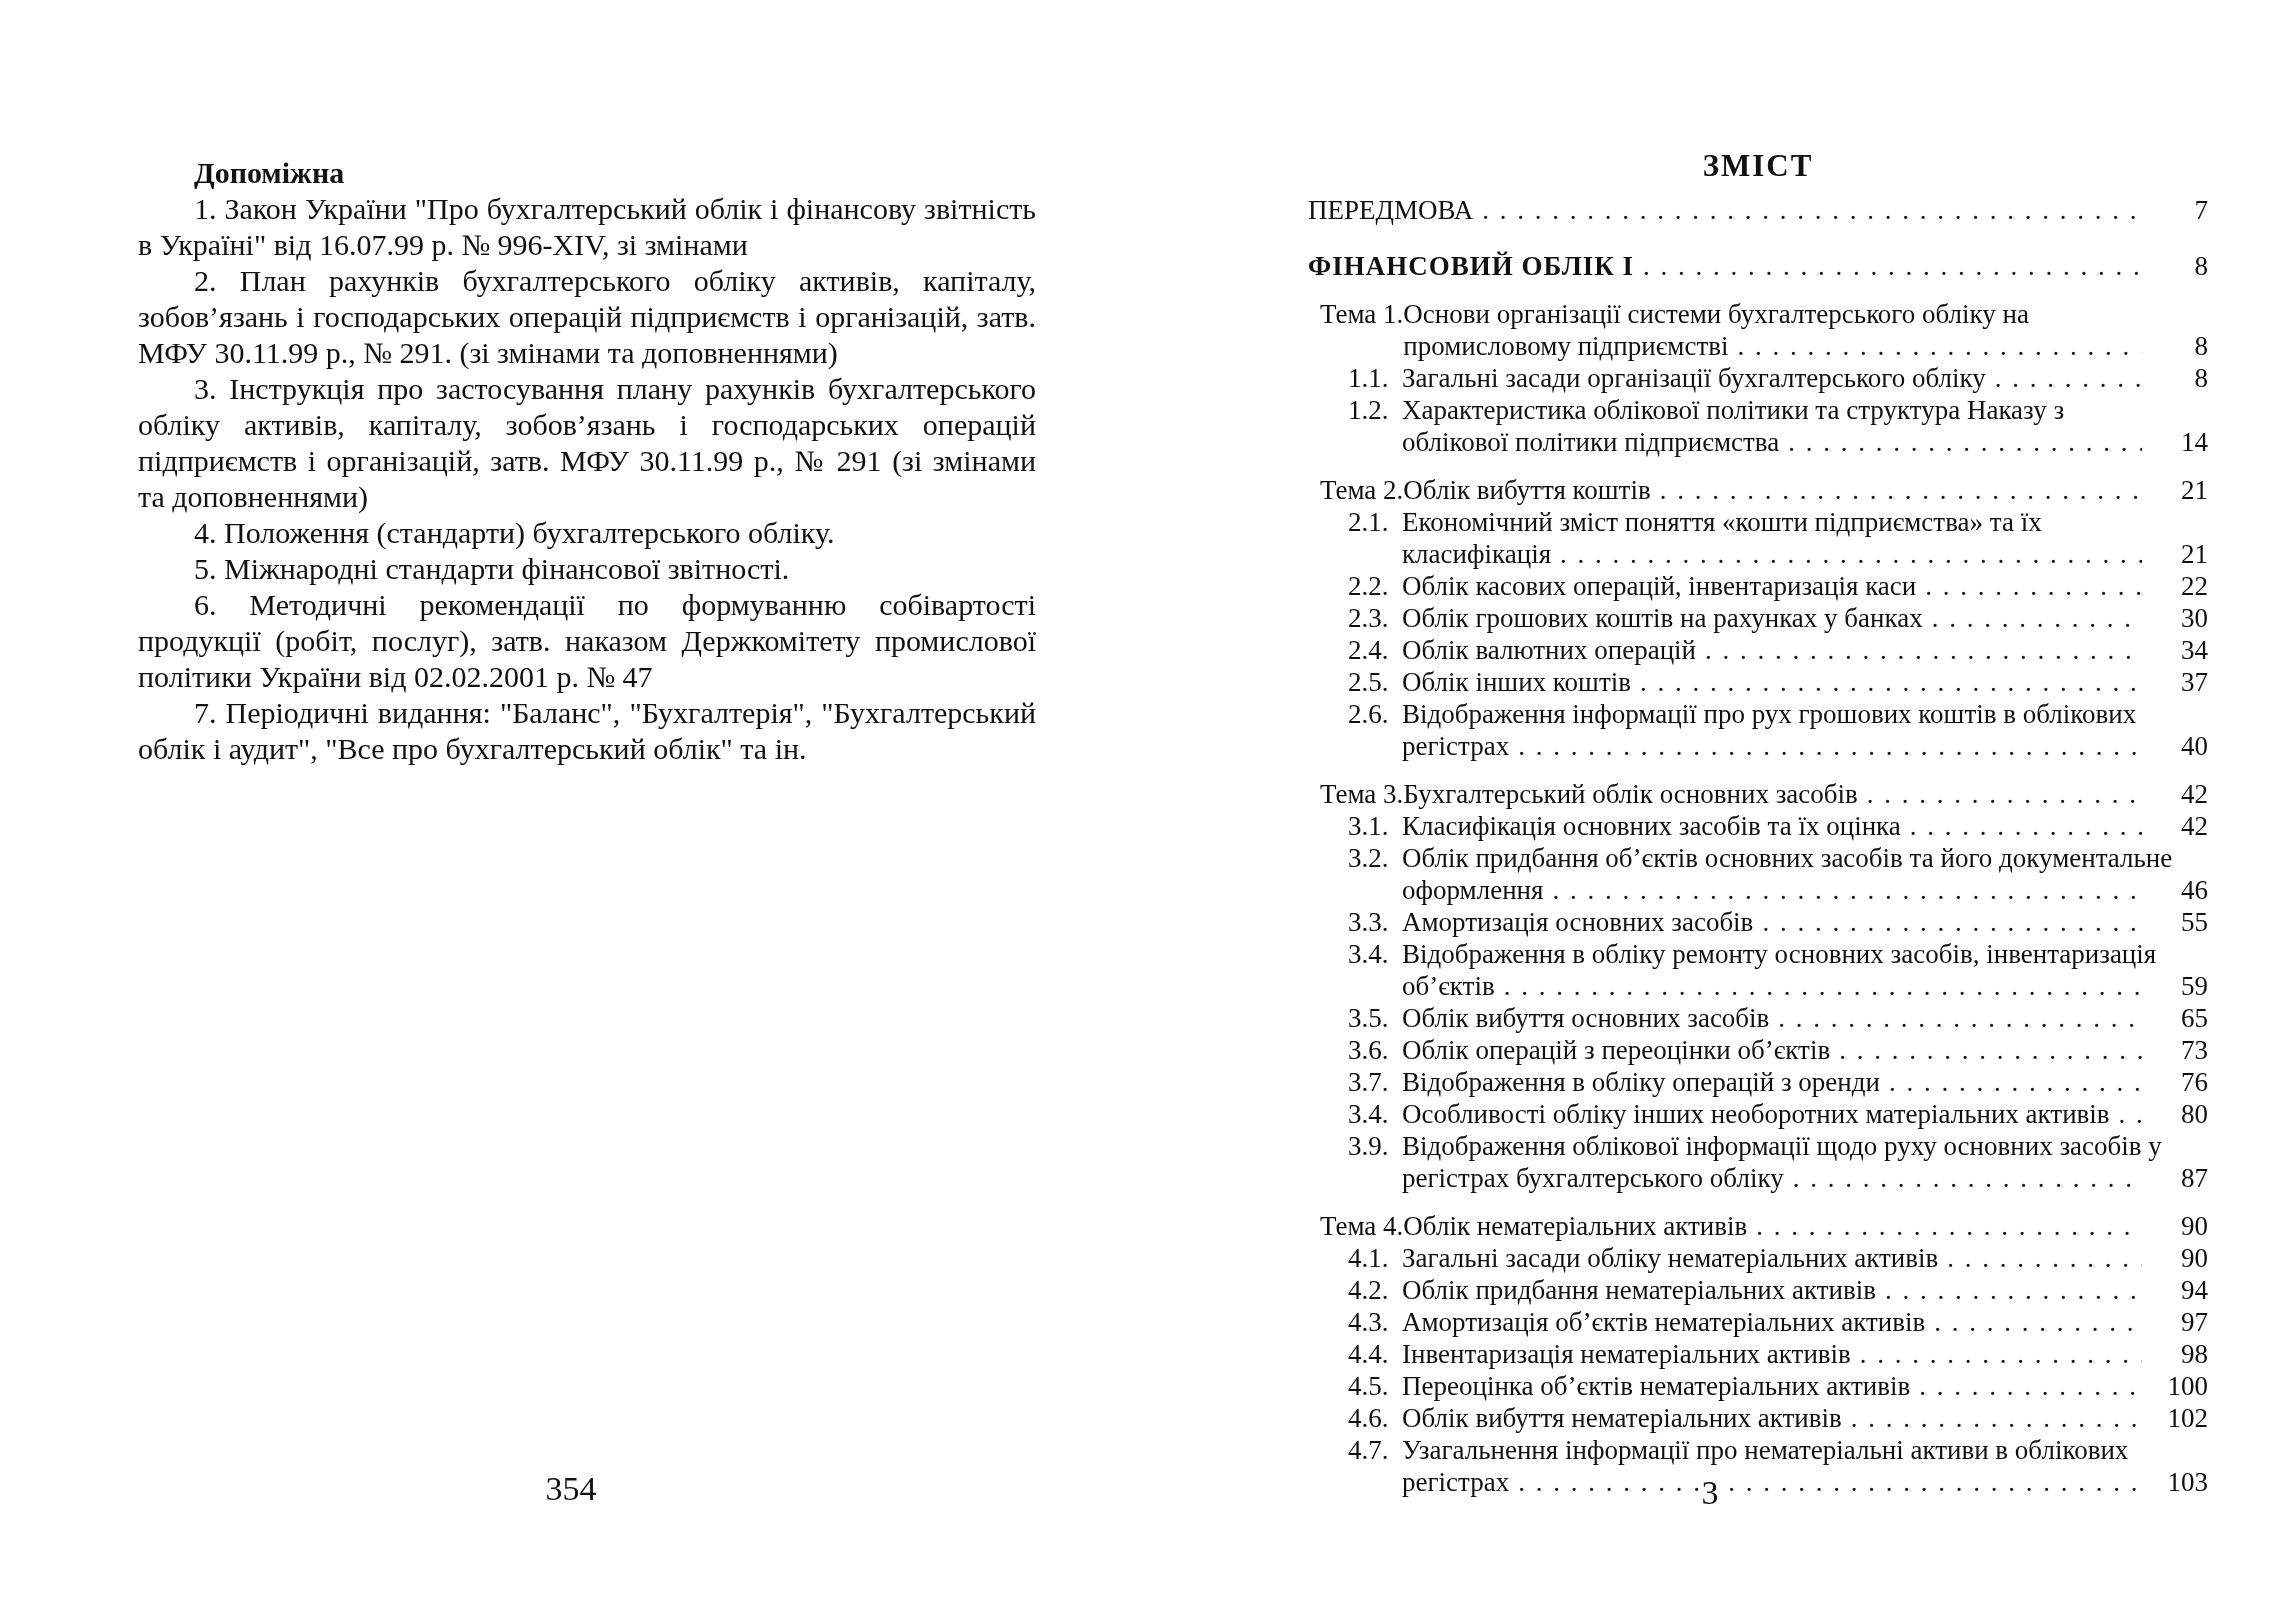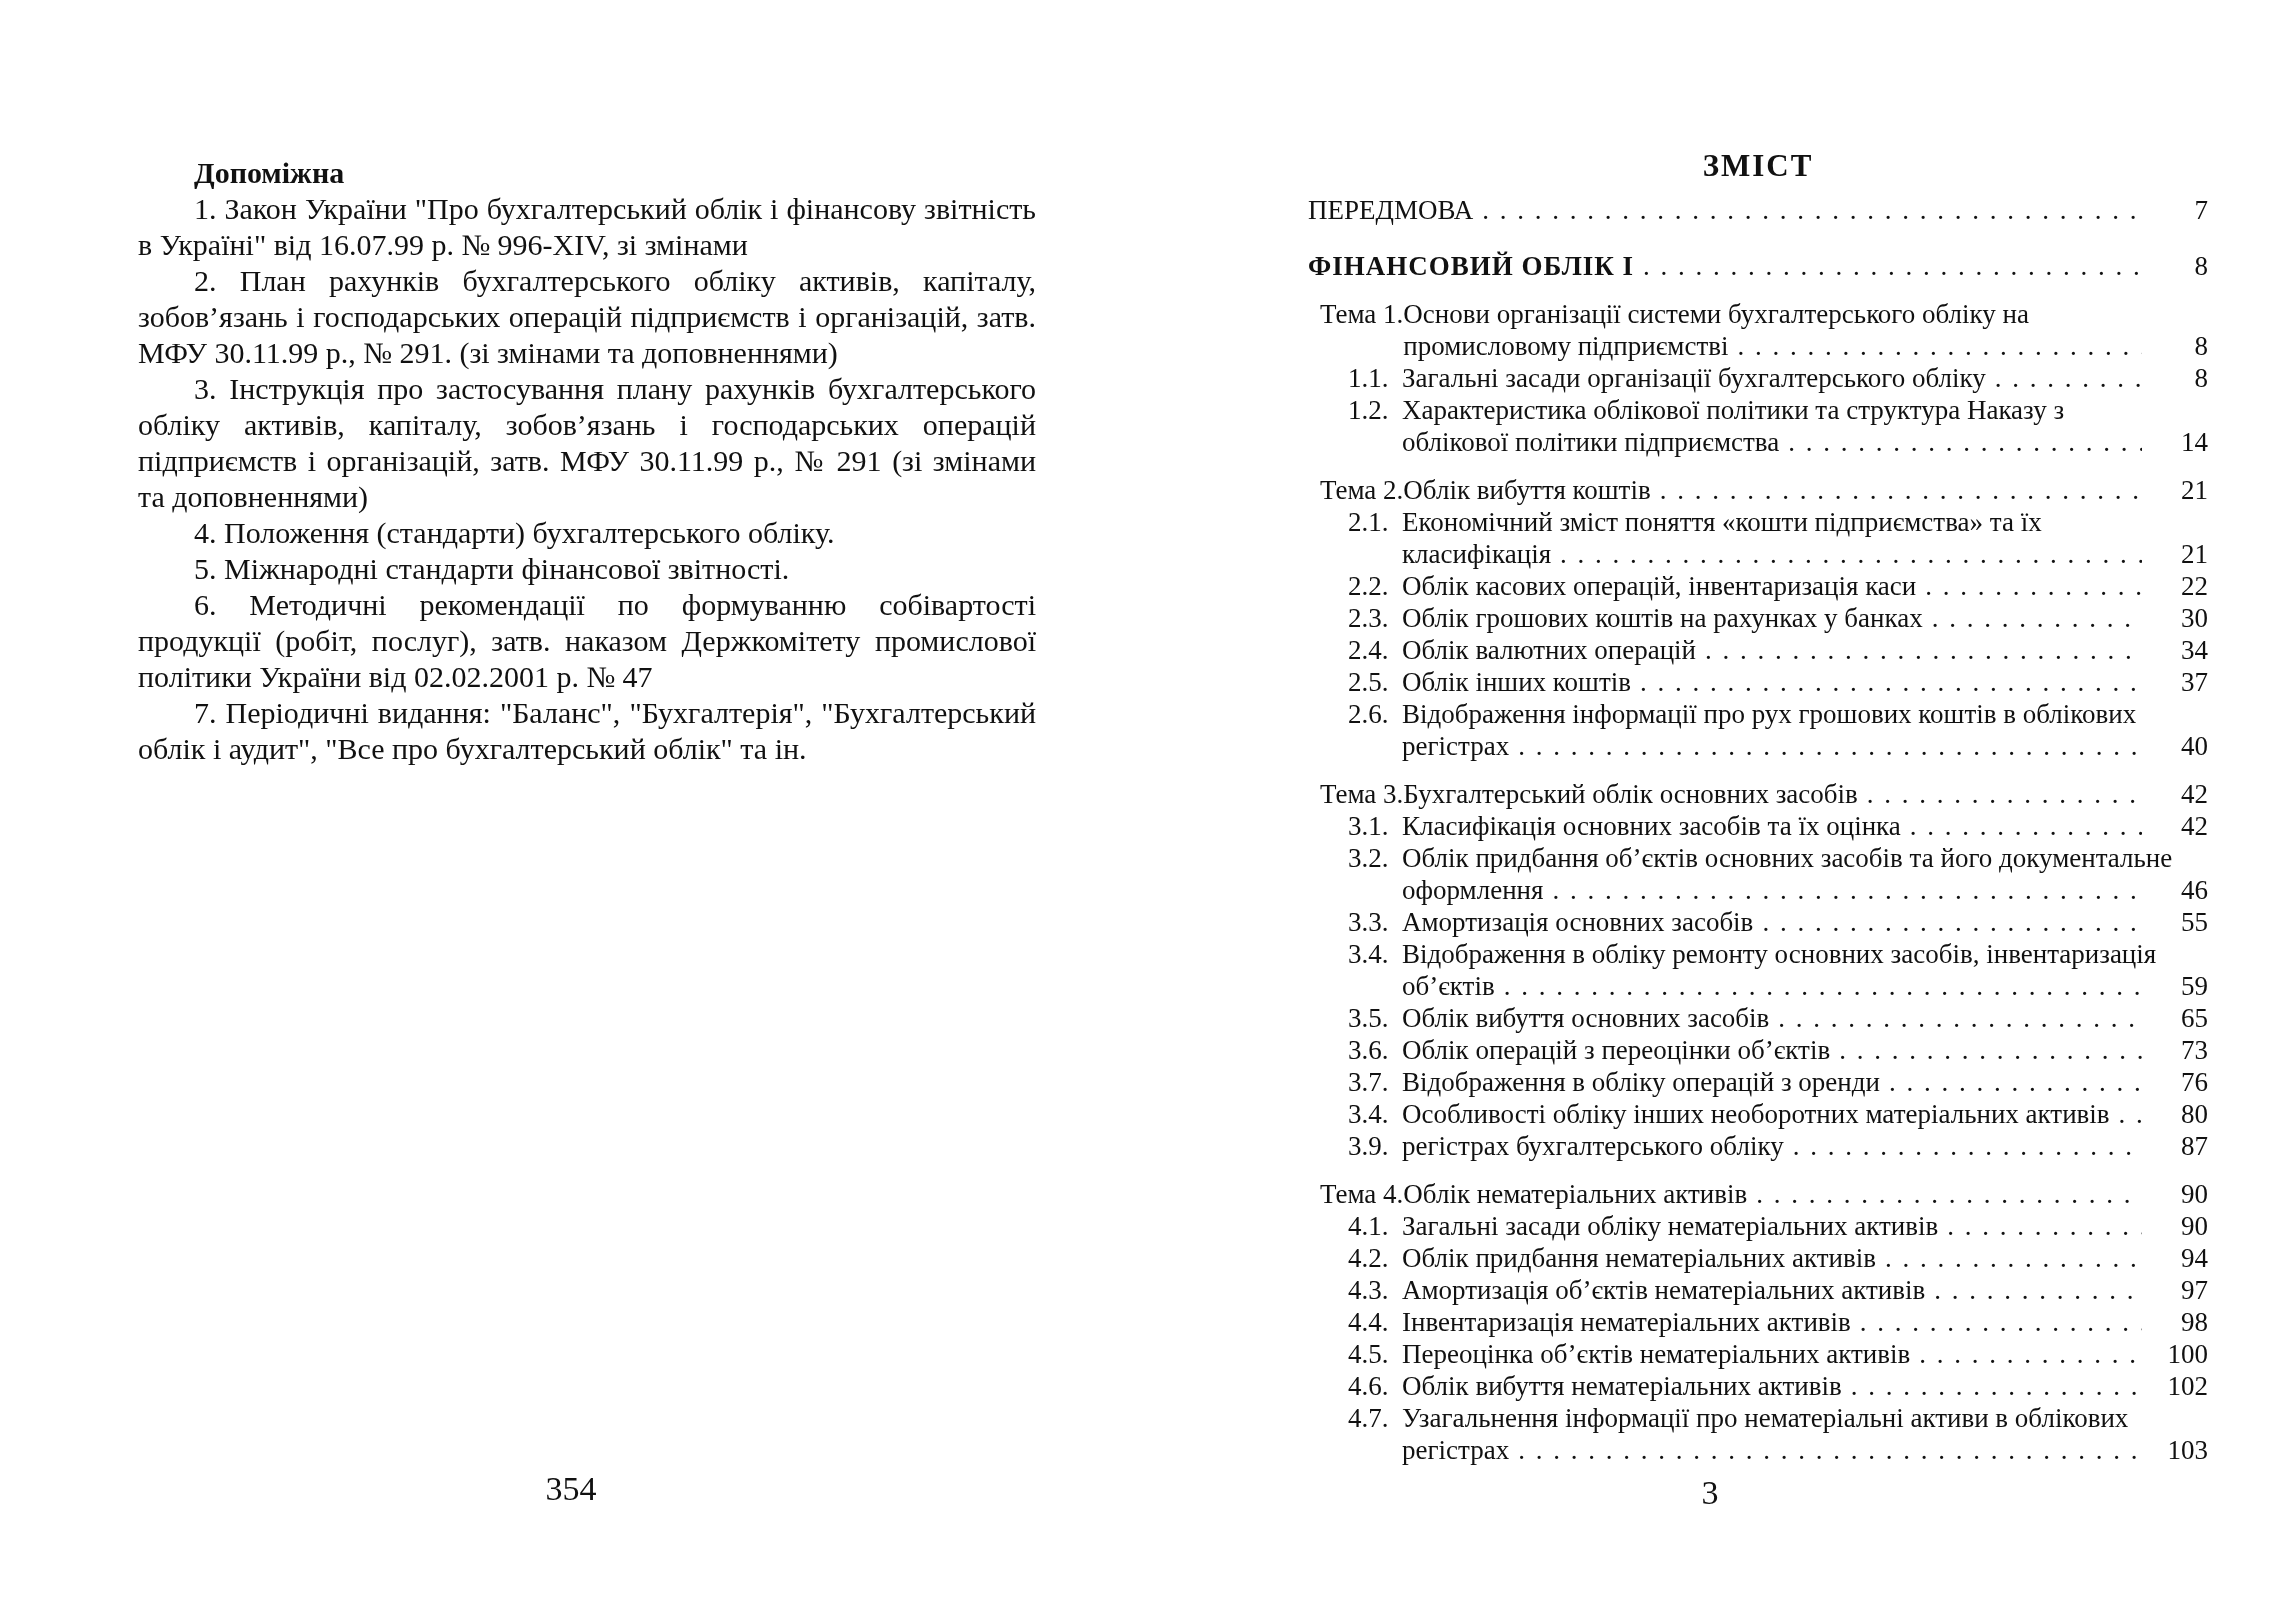--- a/index.html
+++ b/index.html
@@ -316,20 +316,21 @@
           <span class="toc-line dotline">
     <span class="t">Особливості обліку інших необоротних матеріальних активів</span>
     <span class="dots"></span>
     <span class="pg">80</span>
   </span>
         </span>
   </div>
       <div class="toc-entry section">
     <span class="toc-label">3.9.</span>
     <span class="toc-body">
+          <span class="toc-line">Відображення облікової інформації щодо руху основних засобів у</span>
           <span class="toc-line dotline">
     <span class="t">регістрах бухгалтерського обліку</span>
     <span class="dots"></span>
     <span class="pg">87</span>
   </span>
         </span>
   </div>
       <div class="toc-entry chapter spaced">
     <span class="toc-label">Тема 4.</span>
     <span class="toc-body">

